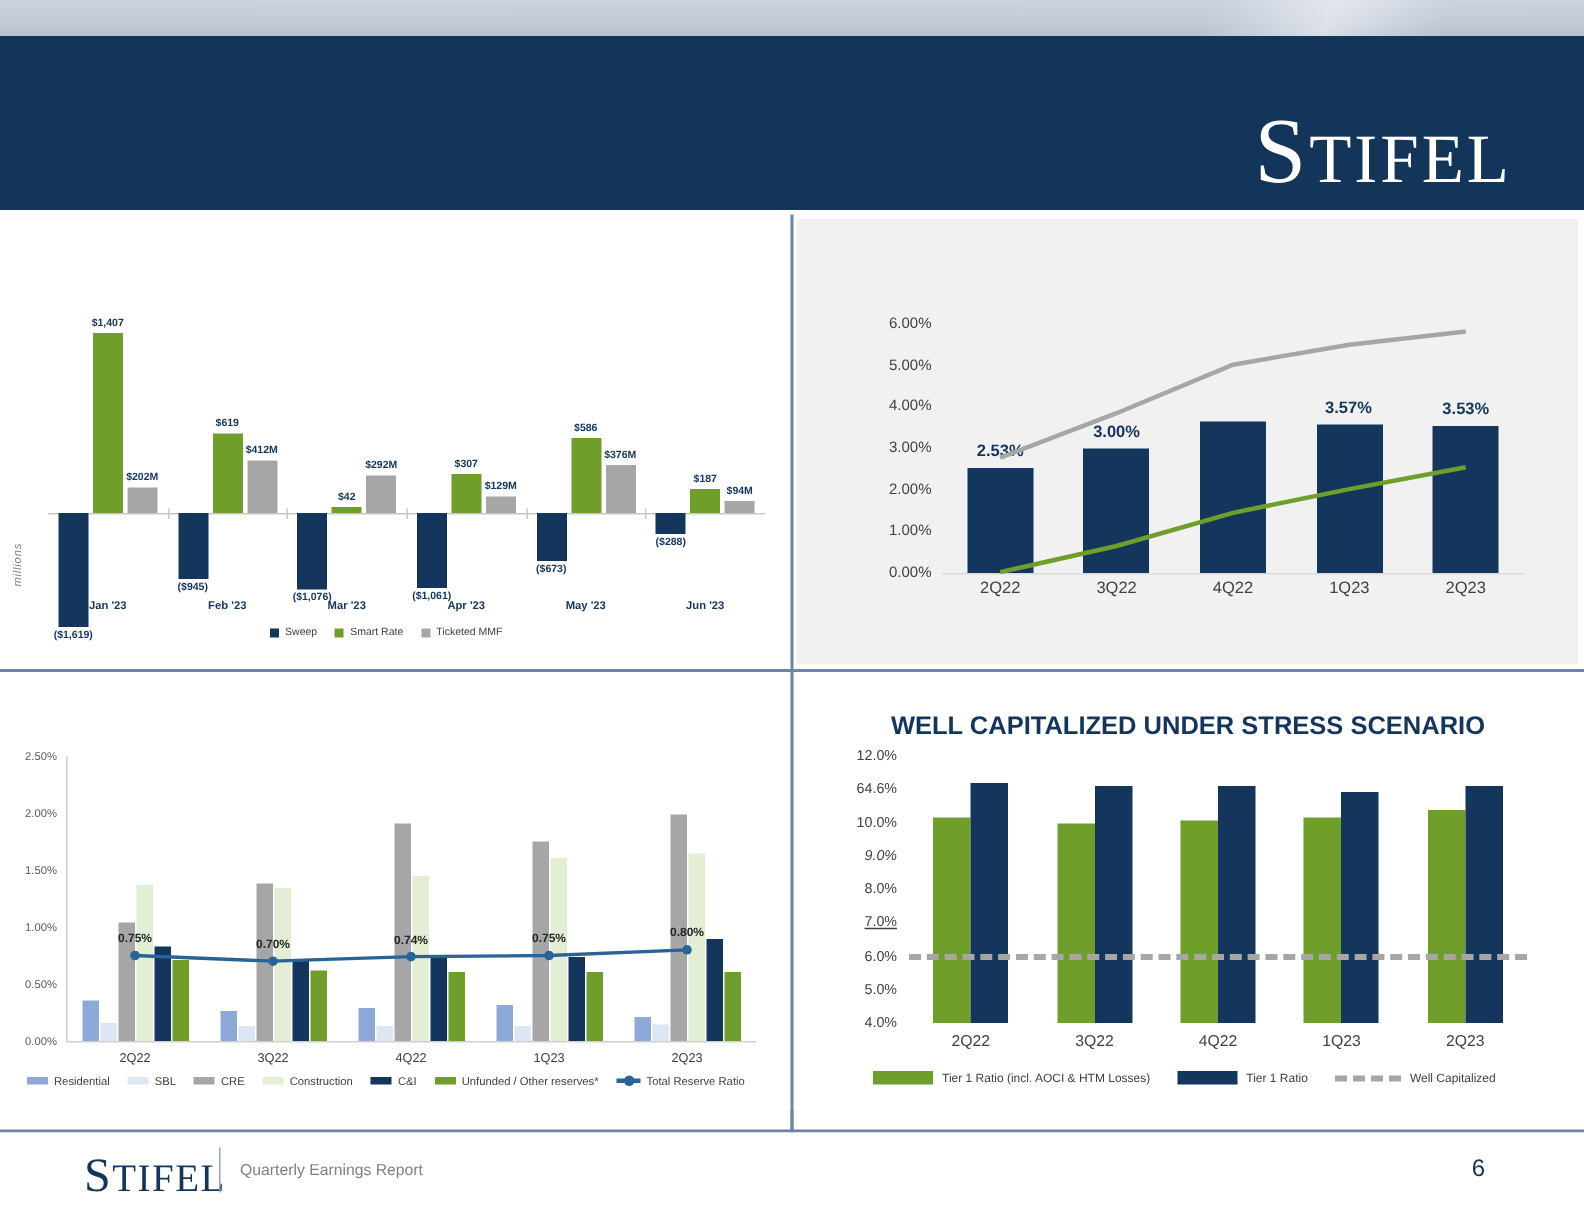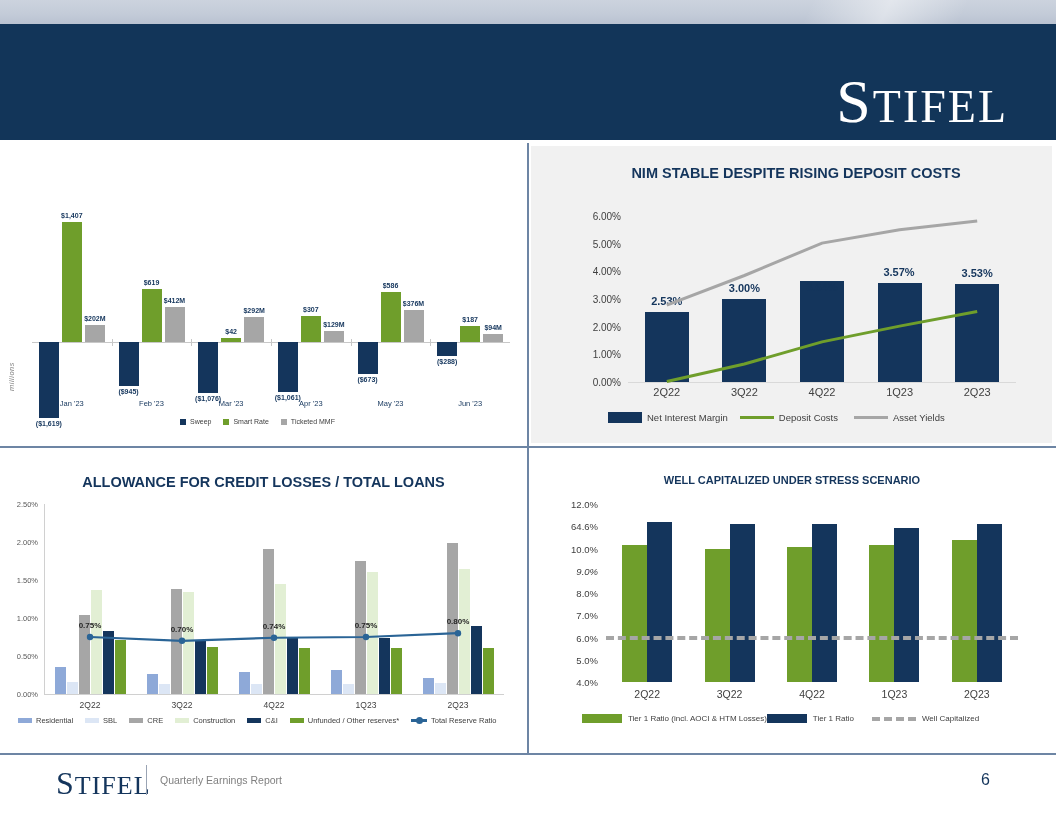--- a/index.html
+++ b/index.html
@@ -77,21 +77,21 @@
   #q1 .chart-title{ left:0; top:26px; width:527px; font-size:14.5px; letter-spacing:.2px;}
   #q1 .plot{ position:absolute; left:32px; top:62px; width:478px; height:218px; }
   #q1 .zeroline{ position:absolute; left:0; top:134px; width:478px; height:1.2px; background:#c8c8c8; }
   #q1 .tick{ position:absolute; top:131px; width:1px; height:7px; background:#c8c8c8; }
   #q1 .ylab{
     position:absolute; left:7px; top:245px; font-size:7.5px; color:#808080;
     transform:rotate(-90deg); transform-origin:left top; font-style:italic;
     font-family:"Liberation Sans", sans-serif; letter-spacing:.5px;
   }
   #q1 .dlabel{ font-size:7px; }
-  #q1 .cat-label{ font-size:7.5px; font-weight:normal; color:#14355c; }
+  #q1 .cat-label{ font-size:7.5px; font-weight:bold; color:#14355c; }
   #q1 .legend{ left:0; top:272px; width:527px; justify-content:center; }
   #q1 .legend .sw{ width:6px; height:6px; }
   #q1 .legend .tx{ font-size:7px; }
 
   
   #q2 { position:absolute; left:528px; top:146px; width:528px; height:298px; }
   #q2 .chart-title{ left:78px; top:18px; width:380px; font-size:14.5px; line-height:1.35; }
   #q2 .plot{ position:absolute; left:100px; top:70px; width:388px; height:166px; }
   #q2 .ygrid-lab{ position:absolute; right:100%; margin-right:7px; transform:translateY(-50%);
                   font-size:10px; color:#404040; white-space:nowrap; font-family:"Liberation Sans", sans-serif;}
@@ -110,21 +110,21 @@
   #q3 .axisline{ position:absolute; left:0; top:190px; width:460px; height:1px; background:#d0d0d0; }
   #q3 .yaxisline{ position:absolute; left:0; top:0; width:1px; height:190px; background:#d0d0d0; }
   #q3 .cat-label{ font-size:8.5px; color:#404040; top:252px; }
   #q3 .dlabel{ font-size:8px; color:#262626; }
   #q3 .legend{ left:18px; top:268px; }
   #q3 .legend .sw{ width:14px; height:5px; }
   #q3 .legend .tx{ font-size:7.5px; }
 
   
   #q4 { position:absolute; left:528px; top:448px; width:528px; height:305px; }
-  #q4 .chart-title{ left:0; top:26px; width:528px; font-size:11px; }
+  #q4 .chart-title{ left:0; top:26px; width:528px; font-size:17px; }
   #q4 .plot{ position:absolute; left:78px; top:56px; width:412px; height:178px; }
   #q4 .ygrid-lab{ position:absolute; right:100%; margin-right:8px; transform:translateY(-50%);
                   font-size:9.5px; color:#404040; white-space:nowrap; font-family:"Liberation Sans", sans-serif;}
   #q4 .cat-label{ font-size:10.5px; color:#404040; top:240px; }
   #q4 .legend{ left:54px; top:266px; }
   #q4 .legend .sw{ width:22px; height:6px; }
   #q4 .legend .tx{ font-size:8px; }
 
   
   .footer{ position:absolute; left:0; top:755px; width:1056px; height:61px; background:#fff; }
@@ -224,21 +224,20 @@
       </div>
   <div class="cat-label" style="left: 41.8333px; top: 253px; width: 60px;">Jan '23</div>
       <div class="cat-label" style="left: 121.5px; top: 253px; width: 60px;">Feb '23</div>
       <div class="cat-label" style="left: 201.167px; top: 253px; width: 60px;">Mar '23</div>
       <div class="cat-label" style="left: 280.833px; top: 253px; width: 60px;">Apr '23</div>
       <div class="cat-label" style="left: 360.5px; top: 253px; width: 60px;">May '23</div>
       <div class="cat-label" style="left: 440.167px; top: 253px; width: 60px;">Jun '23</div>
     </div>
 
   <div id="q2">
-    <div class="chart-title">NIM STABLE DESPITE RISING DEPOSIT COSTS</div>
     <div class="plot" id="q2plot">
       <div class="axisline"></div>
     <div class="ygrid-lab" style="top: 166px;">0.00%</div>
         <div class="ygrid-lab" style="top: 138.333px;">1.00%</div>
         <div class="ygrid-lab" style="top: 110.667px;">2.00%</div>
         <div class="ygrid-lab" style="top: 83px;">3.00%</div>
         <div class="ygrid-lab" style="top: 55.3333px;">4.00%</div>
         <div class="ygrid-lab" style="top: 27.6667px;">5.00%</div>
         <div class="ygrid-lab" style="top: 0px;">6.00%</div>
         <div class="bar" style="left: 16.8px; top: 96.0033px; width: 44px; height: 69.9967px; background: rgb(20, 53, 92);"></div>
@@ -249,43 +248,28 @@
         <div class="dlabel" style="left: 159px; top: 65px; width: 70px;">3.64%</div>
         <div class="bar" style="left: 249.6px; top: 67.23px; width: 44px; height: 98.77px; background: rgb(20, 53, 92);"></div>
         <div class="dlabel" style="left: 236px; top: 50.23px; width: 70px;">3.57%</div>
         <div class="bar" style="left: 327.2px; top: 68.3367px; width: 44px; height: 97.6633px; background: rgb(20, 53, 92);"></div>
         <div class="dlabel" style="left: 314.2px; top: 51.3367px; width: 70px;">3.53%</div>
         <svg width="388" height="166" style="position: absolute; left: 0px; top: 0px; overflow: visible;">
           <path d="M38.8 165.44666666666666 L116.39999999999999 148.01666666666665 L194 125.88333333333333 L271.59999999999997 110.11333333333333 L349.2 95.45 " fill="none" stroke="#6f9e2b" stroke-width="3"></path>
           <path d="M38.8 89.08666666666667 L116.39999999999999 59.48333333333332 L194 27.113333333333344 L271.59999999999997 13.833333333333343 L349.2 4.97999999999999 " fill="none" stroke="#a6a6a6" stroke-width="3"></path>
         </svg>
       </div>
-    <div class="legend" id="q2legend">
-        <div class="li">
-          <span class="sw" style="display: inline-block; margin-right: 5px; width: 34px; height: 11px; background: rgb(20, 53, 92);"></span>
-          <span class="tx">Net Interest Margin</span>
-        </div>
-        <div class="li" style="margin-right: 16px;">
-          <span class="sw" style="display: inline-block; margin-right: 5px; width: 34px; height: 3px; background: rgb(111, 158, 43);"></span>
-          <span class="tx">Deposit Costs</span>
-        </div>
-        <div class="li" style="margin-right: 16px;">
-          <span class="sw" style="display: inline-block; margin-right: 5px; width: 34px; height: 3px; background: rgb(166, 166, 166);"></span>
-          <span class="tx">Asset Yields</span>
-        </div>
-      </div>
   <div class="cat-label" style="left: 98.8px; width: 80px;">2Q22</div>
       <div class="cat-label" style="left: 176.4px; width: 80px;">3Q22</div>
       <div class="cat-label" style="left: 254px; width: 80px;">4Q22</div>
       <div class="cat-label" style="left: 331.6px; width: 80px;">1Q23</div>
       <div class="cat-label" style="left: 409.2px; width: 80px;">2Q23</div>
     </div>
 
   <div id="q3">
-    <div class="chart-title">ALLOWANCE FOR CREDIT LOSSES / TOTAL LOANS</div>
     <div class="plot" id="q3plot">
       <div class="axisline"></div>
       <div class="yaxisline"></div>
     <div class="ygrid-lab" style="top: 190px;">0.00%</div>
         <div class="ygrid-lab" style="top: 152px;">0.50%</div>
         <div class="ygrid-lab" style="top: 114px;">1.00%</div>
         <div class="ygrid-lab" style="top: 76px;">1.50%</div>
         <div class="ygrid-lab" style="top: 38px;">2.00%</div>
         <div class="ygrid-lab" style="top: 0px;">2.50%</div>
         <div class="bar" style="left: 10.5px; top: 163.4px; width: 11px; height: 26.6px; background: rgb(142, 169, 216);"></div>
@@ -370,40 +354,40 @@
       <div class="cat-label" style="left: 336px; width: 60px;">1Q23</div>
       <div class="cat-label" style="left: 428px; width: 60px;">2Q23</div>
     </div>
 
   <div id="q4">
     <div class="chart-title">WELL CAPITALIZED UNDER STRESS SCENARIO</div>
     <div class="plot" id="q4plot">
         <div class="ygrid-lab" style="top: 178px;">4.0%</div>
         <div class="ygrid-lab" style="top: 155.75px;">5.0%</div>
         <div class="ygrid-lab" style="top: 133.5px;">6.0%</div>
-        <div class="ygrid-lab" style="top: 111.25px;">7.0%</div>
+        <div class="ygrid-lab" style="top: 111.25px; text-decoration: underline;">7.0%</div>
         <div class="ygrid-lab" style="top: 89px;">8.0%</div>
         <div class="ygrid-lab" style="top: 66.75px; font-style: italic;">9.0%</div>
         <div class="ygrid-lab" style="top: 44.5px;">10.0%</div>
         <div class="ygrid-lab" style="top: 22.25px;">64.6%</div>
         <div class="ygrid-lab" style="top: 0px;">12.0%</div>
         <div class="bar" style="left: 16.2px; top: 41.1625px; width: 25px; height: 136.838px; background: rgb(111, 158, 43);"></div>
         <div class="bar" style="left: 41.2px; top: 18.245px; width: 25px; height: 159.755px; background: rgb(20, 53, 92);"></div>
         <div class="bar" style="left: 98.6px; top: 44.5px; width: 25px; height: 133.5px; background: rgb(111, 158, 43);"></div>
         <div class="bar" style="left: 123.6px; top: 20.025px; width: 25px; height: 157.975px; background: rgb(20, 53, 92);"></div>
         <div class="bar" style="left: 181px; top: 42.9425px; width: 25px; height: 135.058px; background: rgb(111, 158, 43);"></div>
         <div class="bar" style="left: 206px; top: 20.025px; width: 25px; height: 157.975px; background: rgb(20, 53, 92);"></div>
         <div class="bar" style="left: 263.4px; top: 41.1625px; width: 25px; height: 136.838px; background: rgb(111, 158, 43);"></div>
         <div class="bar" style="left: 288.4px; top: 24.475px; width: 25px; height: 153.525px; background: rgb(20, 53, 92);"></div>
         <div class="bar" style="left: 345.8px; top: 35.6px; width: 25px; height: 142.4px; background: rgb(111, 158, 43);"></div>
         <div class="bar" style="left: 370.8px; top: 20.025px; width: 25px; height: 157.975px; background: rgb(20, 53, 92);"></div>
         <div style="position: absolute; left: 0px; top: 131.5px; width: 412px; height: 0px; border-top: 4px dashed rgb(166, 166, 166);"></div>
       </div>
     <div class="legend" id="q4legend">
-        <div class="li" style="margin-right: 0;">
+        <div class="li" style="margin-right: 18px;">
           <span class="sw" style="display: inline-block; margin-right: 6px; width: 40px; height: 9px; background: rgb(111, 158, 43);"></span>
           <span class="tx">Tier 1 Ratio (incl.  AOCI &amp; HTM Losses)</span>
         </div>
         <div class="li" style="margin-right: 18px;">
           <span class="sw" style="display: inline-block; margin-right: 6px; width: 40px; height: 9px; background: rgb(20, 53, 92);"></span>
           <span class="tx">Tier 1 Ratio</span>
         </div>
         <div class="li">
           <span class="sw" style="display: inline-block; margin-right: 6px; width: 44px; height: 0px; border-top: 4px dashed rgb(166, 166, 166); background: none;"></span>
           <span class="tx">Well Capitalized</span>

